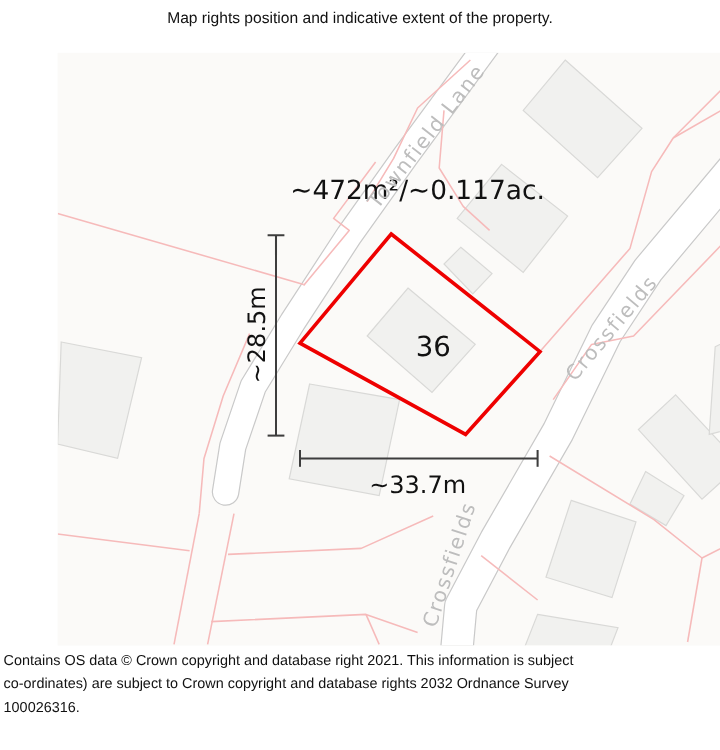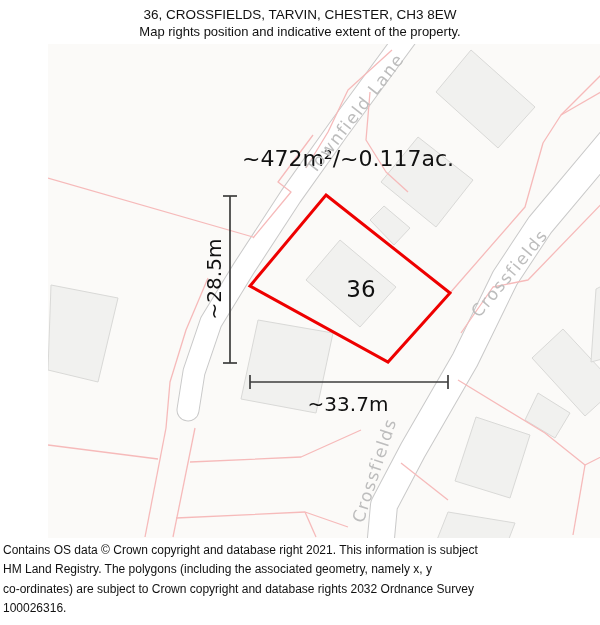--- a/index.html
+++ b/index.html
@@ -23,21 +23,20 @@
     box-sizing:border-box;width:600px;height:87px;
     padding:3px 3px 0 3px;background:#ffffff;
     font-size:12px;line-height:19.3px;white-space:nowrap;
   }
   svg text{font-family:"DejaVu Sans",sans-serif;}
 </style>
 </head>
 <body>
 
 <div class="header">
-  <div class="line1">36, CROSSFIELDS, TARVIN, CHESTER, CH3 8EW</div>
   <div class="line2">Map rights position and indicative extent of the property.</div>
 </div>
 
 <div class="map-wrap">
   <svg id="map-svg" width="600" height="494" viewBox="0 44 600 494" xmlns="http://www.w3.org/2000/svg">
       <path d="M365,28 L290,130 L243,196 L196,268 L163,322 L146,372 L140,410" fill="none" stroke="#c9c9c9" stroke-width="23" stroke-linecap="round" stroke-linejoin="round"></path>
       <path d="M365,28 L290,130 L243,196 L196,268 L163,322 L146,372 L140,410" fill="none" stroke="#ffffff" stroke-width="21" stroke-linecap="round" stroke-linejoin="round"></path>
       <path d="M628,103 L565,138 L492,225 L457,278 L417,360 L365,450 L336,505 L331,560" fill="none" stroke="#c9c9c9" stroke-width="28" stroke-linecap="butt" stroke-linejoin="round"></path>
       <path d="M628,103 L565,138 L492,225 L457,278 L417,360 L365,450 L336,505 L331,560" fill="none" stroke="#ffffff" stroke-width="26" stroke-linecap="butt" stroke-linejoin="round"></path>
       <polygon points="292,240 348,287 312,327 258,280" fill="#f1f1ef" stroke="#d9d9d7" stroke-width="1"></polygon>
@@ -81,16 +80,15 @@
       <text x="300" y="411" font-size="20" fill="#111111" text-anchor="middle">~33.7m</text>
       <text x="173" y="279" font-size="20" fill="#111111" text-anchor="middle" transform="rotate(-90 173 279)">~28.5m</text>
       <text x="312" y="117" font-size="17" fill="#bdbdbd" text-anchor="middle" transform="rotate(-52 312 117)" letter-spacing="1.5">Townfield Lane</text>
       <text x="466" y="277" font-size="17" fill="#bdbdbd" text-anchor="middle" transform="rotate(-50 466 277)" letter-spacing="1.5">Crossfields</text>
       <text x="332" y="472" font-size="17" fill="#bdbdbd" text-anchor="middle" transform="rotate(-72 332 472)" letter-spacing="1.5">Crossfields</text>
     </svg>
 </div>
 
 <div class="footer">
   <div>Contains OS data © Crown copyright and database right 2021. This information is subject</div>
-  <div>HM Land Registry. The polygons (including the associated geometry, namely x, y</div>
   <div>co-ordinates) are subject to Crown copyright and database rights 2032 Ordnance Survey</div>
   <div>100026316.</div>
 </div>
 
 </body></html>

